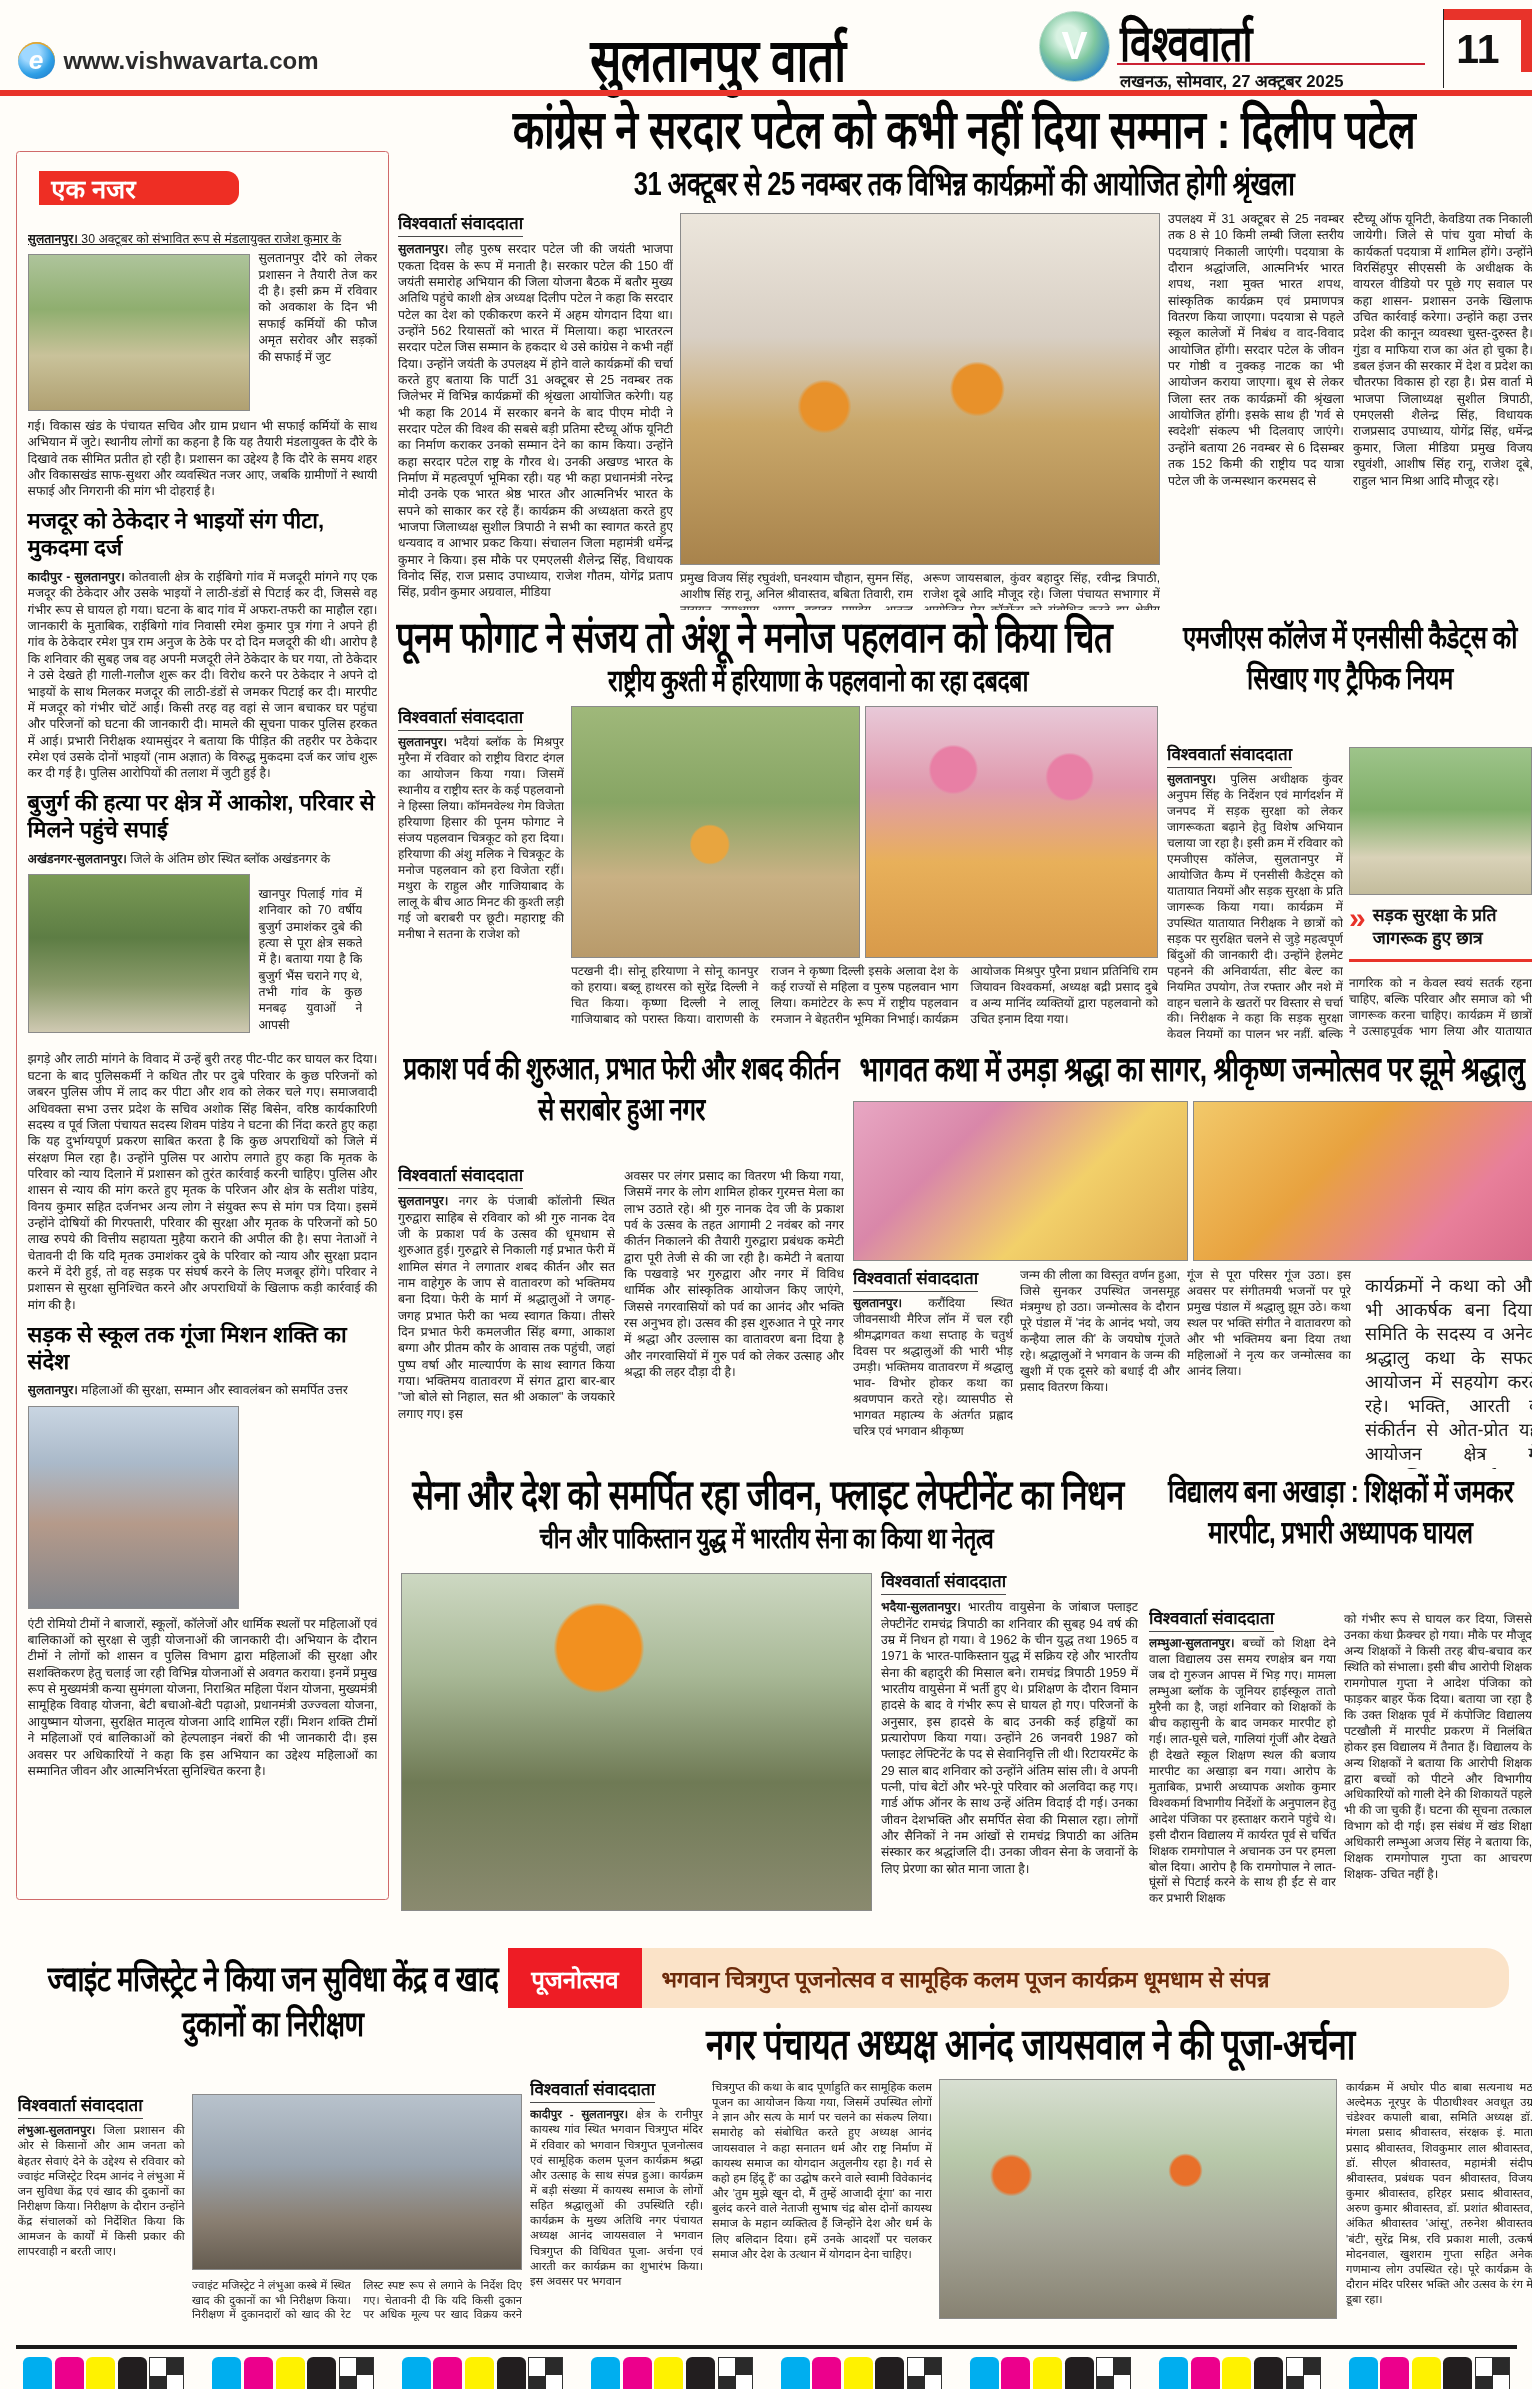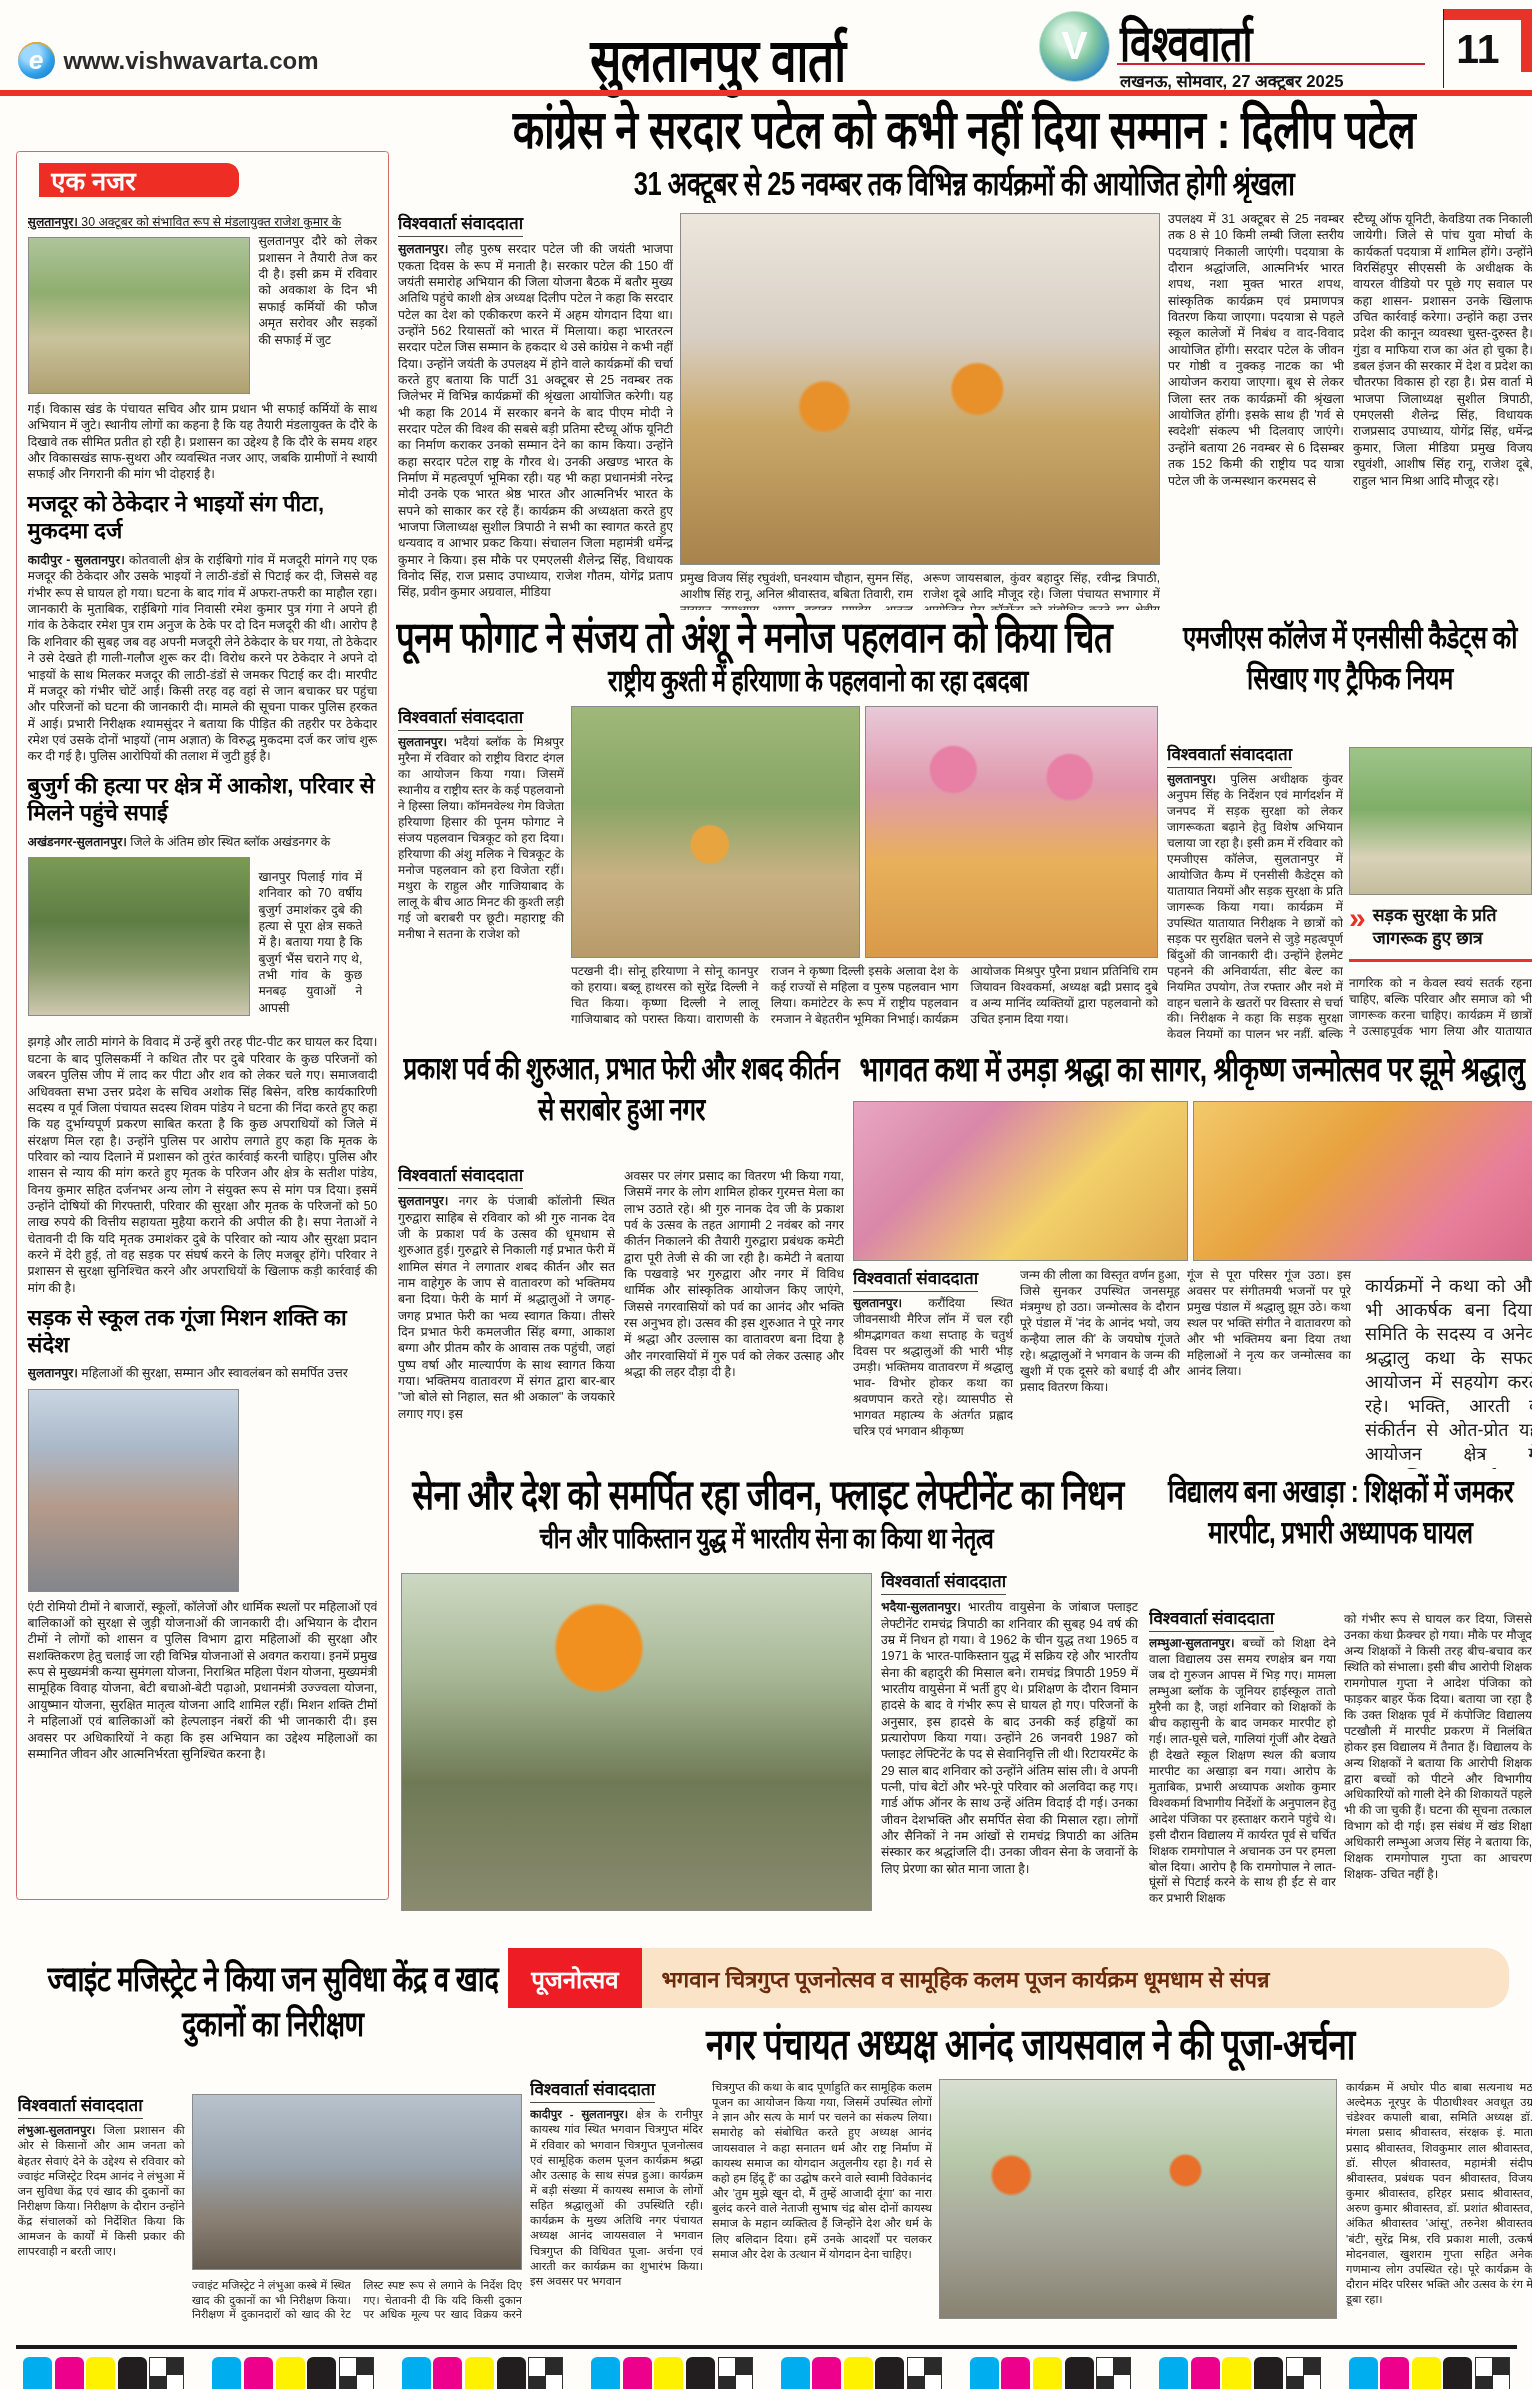--- a/index.html
+++ b/index.html
@@ -17,21 +17,21 @@
   .site { display:flex; align-items:center; gap:8.8px; font-weight:bold; font-size:24px; color:#2b2b2b; }
   .e-icon { width:37px; height:37px; border-radius:50%; background:radial-gradient(circle at 35% 30%,#9fd8ff 0 25%,#2e9fe6 60%,#1b6fc0 100%); color:#fff; font-style:italic; font-weight:bold; font-size:26.4px; display:flex; align-items:center; justify-content:center; box-shadow:0 1.8px 0 #e8a62a inset; }
   .v-logo { width:69px; height:69px; border-radius:50%; background:radial-gradient(circle at 40% 35%,#d8f2e2 0 18%,#7fc7a0 45%,#2e86c8 78%,#1b5e9e 100%); display:flex; align-items:center; justify-content:center; color:#fff; font-size:39px; font-weight:800; border:1.8px solid #b8d8c8; }
   .pageno-box { border-left:1.8px solid #222; position:relative; }
   .pageno-box .bar-top { position:absolute; top:0; left:0; right:0; height:11.4px; background:#e8332a; }
   .pageno-box .bar-right { position:absolute; top:0; right:0; bottom:16px; width:11.4px; background:#e8332a; }
   .pageno { font-size:41px; font-weight:bold; color:#111; padding:17.6px 23px 0 12.3px; }
   .rule-red { background:#e8332a; }
   
   .panel { border:1.8px solid #d06a6a; border-radius:3.5px; background:#fffdf9; padding:10.6px 10.6px; box-sizing:border-box; overflow:hidden; }
-  .badge-red { display:flex; align-items:flex-start; width:211px; height:42px; margin-bottom:9px; }
+  .badge-red { display:flex; align-items:flex-end; width:211px; height:42px; margin-bottom:26px; }
   .badge-red .accent { width:11.4px; background:#f7941d; }
   .badge-red .label { flex:1; background:#ee2e24; color:#fff; font-size:25.5px; font-weight:800; display:flex; align-items:center; padding-left:12.3px; border-radius:0 12.3px 12.3px 0; }
   .story-hl { font-size:22px; font-weight:800; line-height:1.22; color:#050505; margin:8.8px 0 7px 0; }
   .ph-left { float:left; margin:3.5px 8.8px 3.5px 0; }
   
   .band { display:flex; height:60px; }
   .band .b-badge { width:134px; background:#ee1c25; color:#fff; font-size:24px; font-weight:800; display:flex; align-items:center; justify-content:center; }
   .band .b-strip { flex:1; background:#fbe3c8; border-radius:0 23px 23px 0; display:flex; align-items:center; padding-left:19.4px; font-size:22px; font-weight:800; color:#6b2a0a; }
   .cap-row { display:flex; gap:7px; align-items:flex-start; }
   .cap-marker { color:#e8332a; font-size:30px; font-weight:800; line-height:0.9; }

